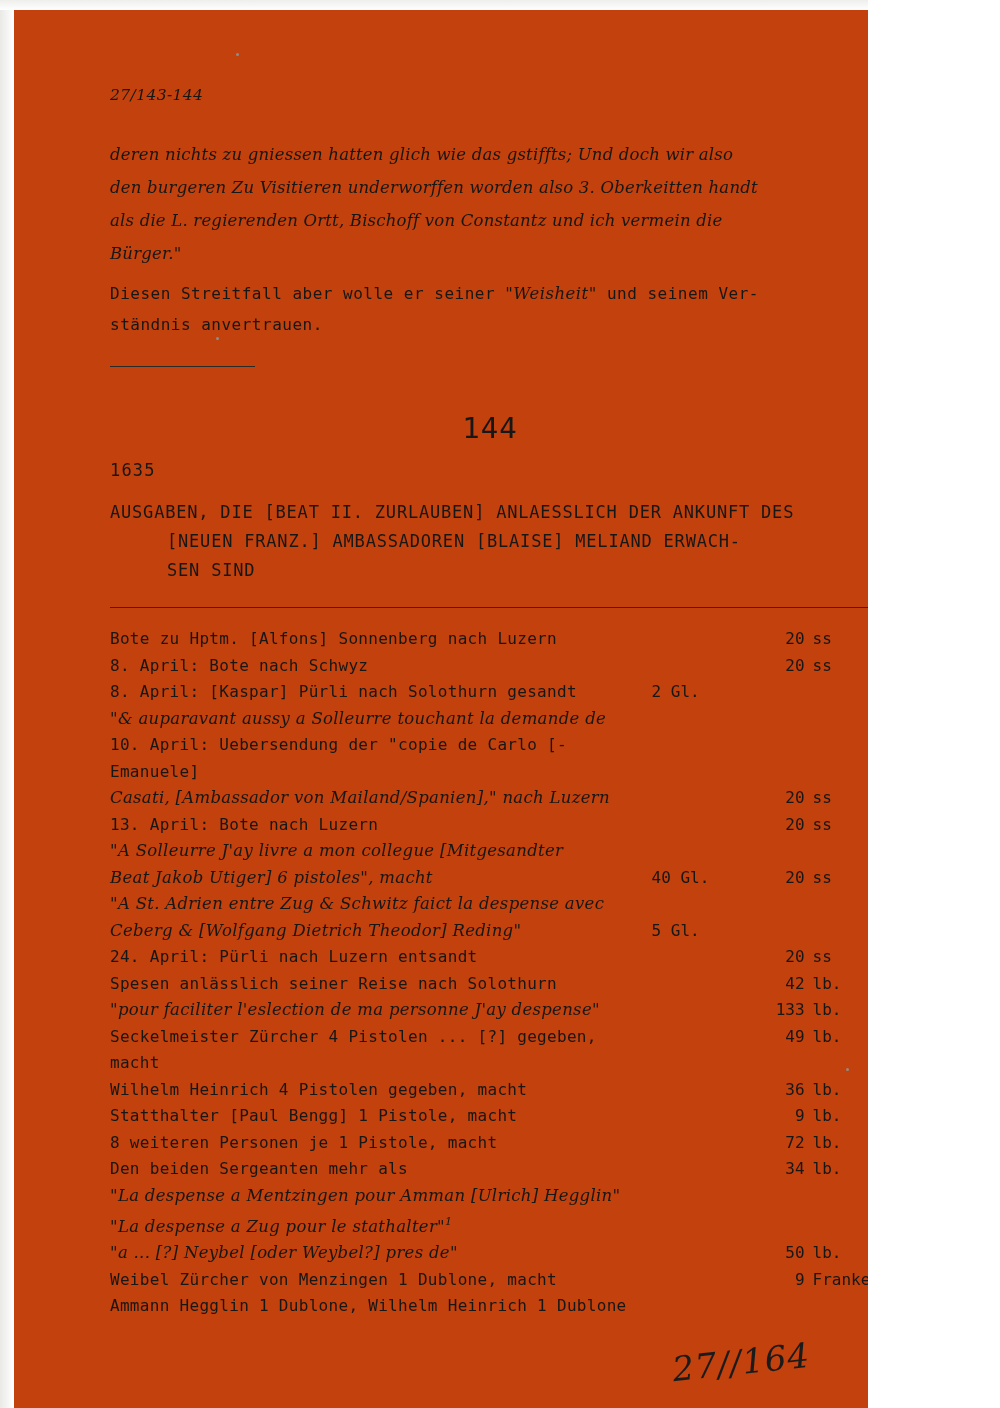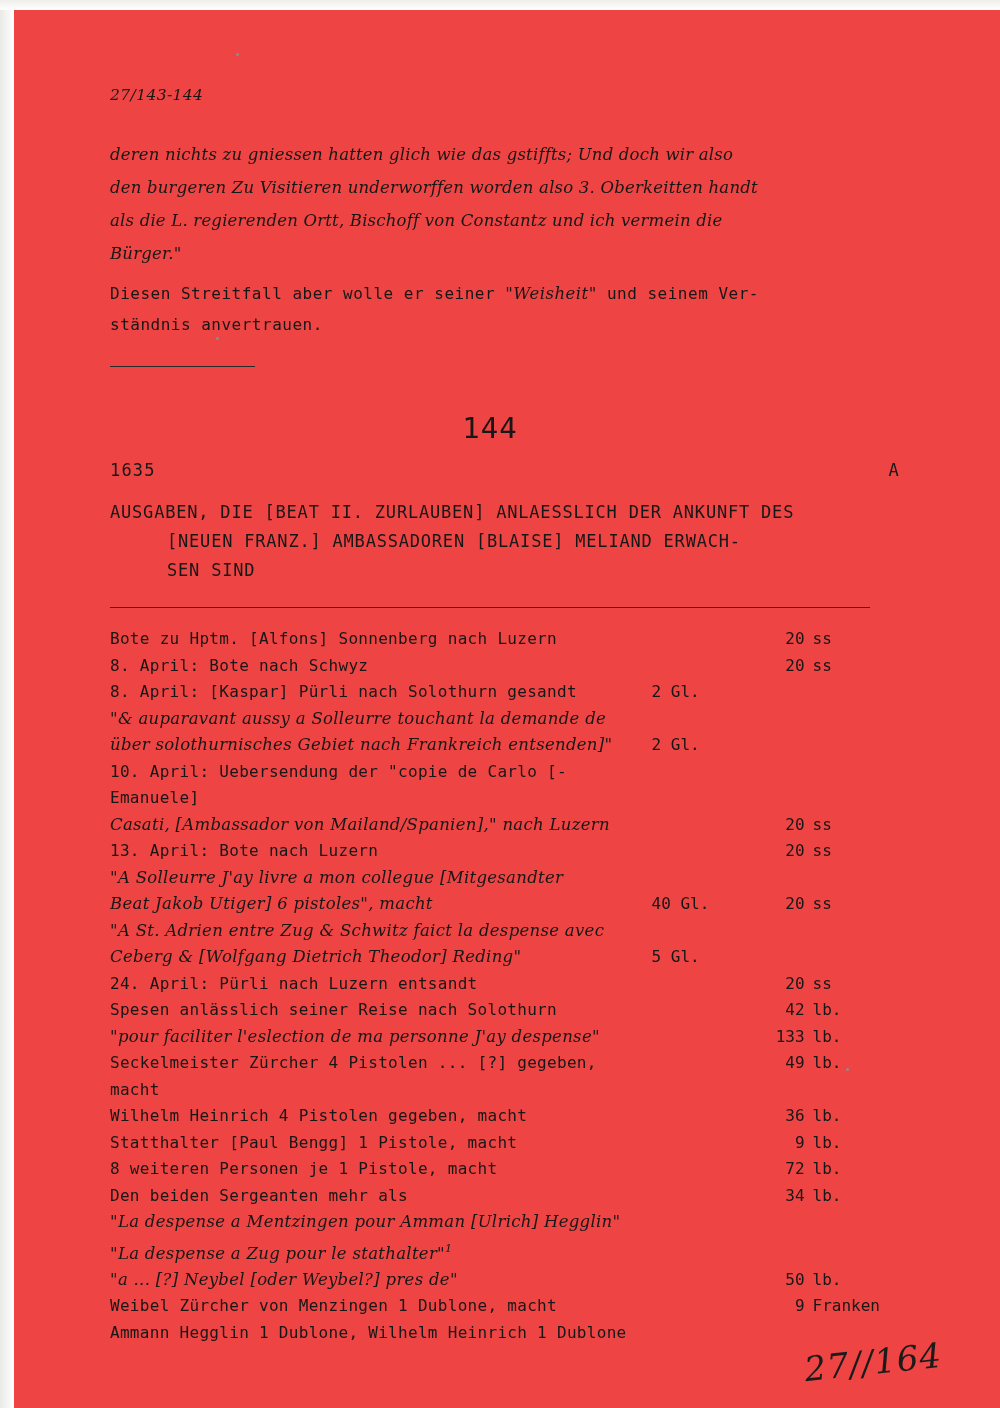--- a/index.html
+++ b/index.html
@@ -2,23 +2,23 @@
 <html><head>
 <meta charset="utf-8">
 <style>
   html, body {
     margin: 0;
     padding: 0;
     background: #ffffff;
   }
   .page {
     position: relative;
-    width: 1000px;
+    width: 868px;
     height: 1408px;
-    background: #ef4444;
+    background: #c2410c;
     overflow: hidden;
     font-family: "DejaVu Sans Mono", monospace;
     color: #171717;
   }
   .scan-edge-left {
     position: absolute;
     left: 0; top: 0;
     width: 14px; height: 1408px;
     background: linear-gradient(to right, #e9e9e6, #ffffff);
   }
@@ -237,26 +237,20 @@
             <td class="a2"></td>
             <td class="a3"></td>
           </tr>
           <tr>
             <td class="desc it">"&amp; auparavant aussy a Solleurre touchant la demande de</td>
             <td class="a1"></td>
             <td class="a2"></td>
             <td class="a3"></td>
           </tr>
           <tr>
-            <td class="desc it">über solothurnisches Gebiet nach Frankreich entsenden]"</td>
-            <td class="a1">2 Gl.</td>
-            <td class="a2"></td>
-            <td class="a3"></td>
-          </tr>
-          <tr>
             <td class="desc">10. April: Uebersendung der "copie de Carlo [-Emanuele]</td>
             <td class="a1"></td>
             <td class="a2"></td>
             <td class="a3"></td>
           </tr>
           <tr>
             <td class="desc it">Casati, [Ambassador von Mailand/Spanien]," nach Luzern</td>
             <td class="a1"></td>
             <td class="a2">20</td>
             <td class="a3">ss</td>

